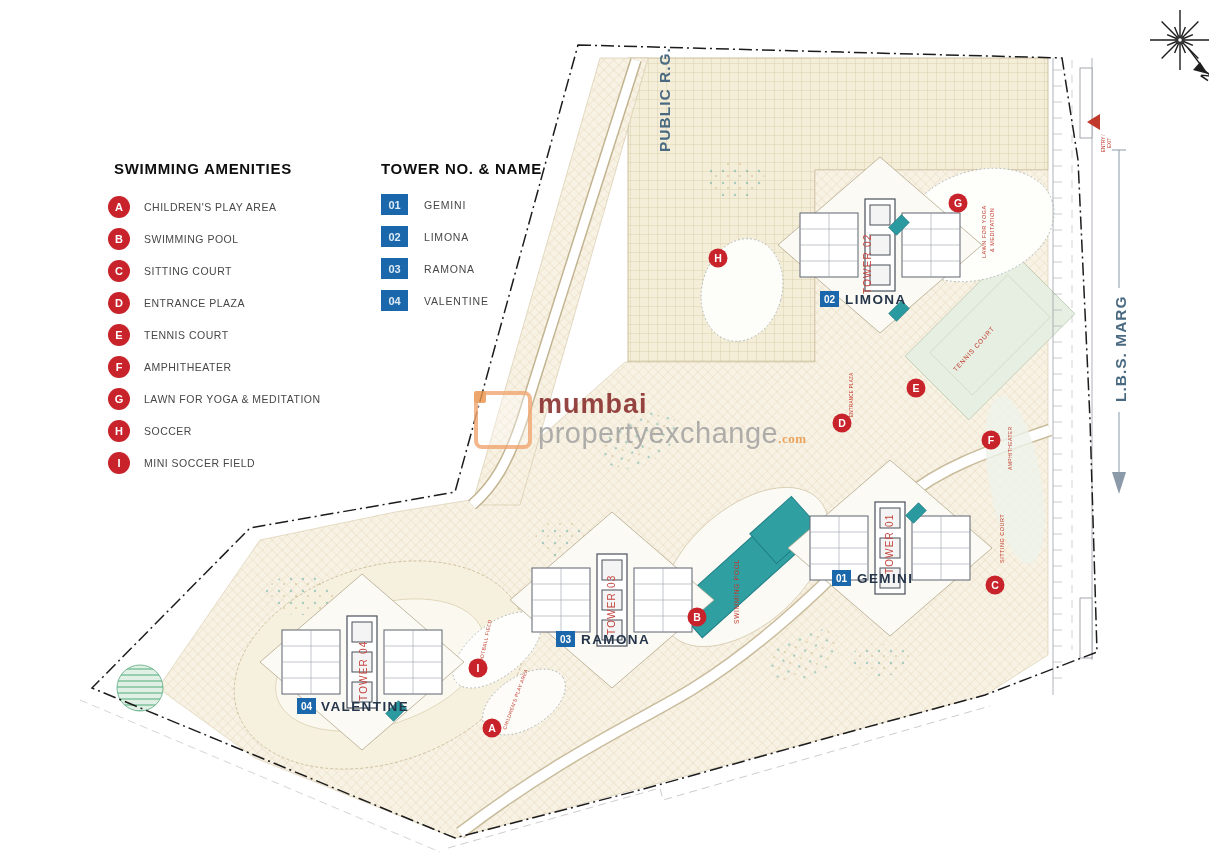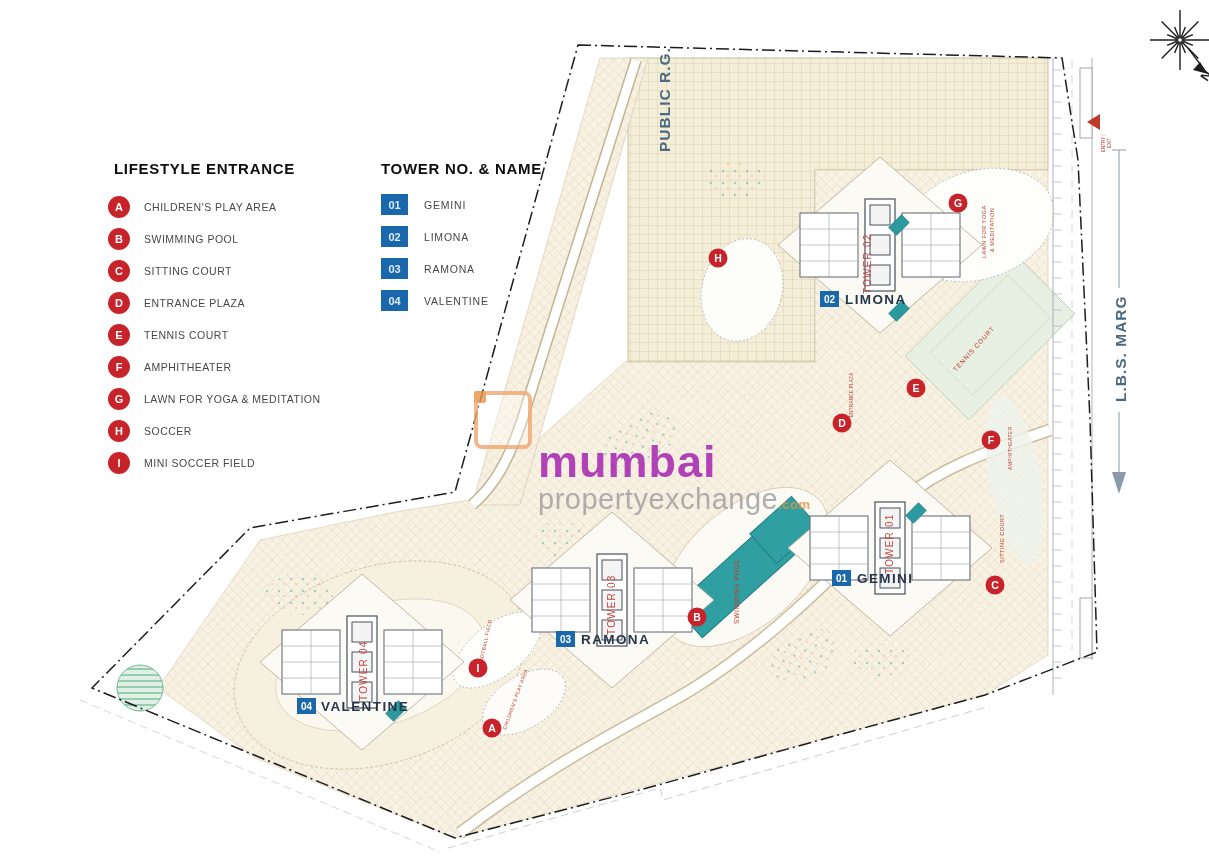--- a/index.html
+++ b/index.html
@@ -19,23 +19,23 @@
   .leg-tow .leg-row{margin-bottom:11px;height:21px;}
   .tbadge{flex:0 0 auto;width:27px;height:21px;background:#1a67ab;color:#dcebf7;font-size:11px;
           font-weight:bold;display:flex;align-items:center;justify-content:center;}
   .tlbl{margin-left:16px;font-size:10.5px;letter-spacing:.8px;color:#474747;}
 
   
   .wm{position:absolute;left:474px;top:391px;display:flex;align-items:flex-start;opacity:.82;pointer-events:none;}
   .wm-logo{width:50px;height:50px;border:4px solid #f0a873;border-radius:8px;position:relative;background:rgba(255,255,255,.4);}
   .wm-logo:before{content:"";position:absolute;left:-4px;top:-4px;width:12px;height:12px;background:#e9944d;border-radius:2px;}
   .wm-text{margin-left:6px;line-height:1;}
-  .wm-l1{font-size:45px;font-weight:bold;color:#a21caf;letter-spacing:1px;margin-top:48px;}
+  .wm-l1{font-size:27px;font-weight:bold;color:#7f1d1d;letter-spacing:1px;}
   .wm-l2{font-size:29px;color:#9e9e9e;letter-spacing:.5px;margin-top:1px;}
-  .wm-tld{font-size:13px;color:#e8923f;font-weight:bold;}
+  .wm-tld{font-size:13px;color:#e8923f;font-weight:bold;font-family:Liberation Serif, serif;}
 </style>
 </head>
 <body>
 
 <div class="stage">
 
 <svg width="1209" height="857" viewBox="0 0 1209 857">
   <defs>
     <pattern id="xh" width="7" height="7" patternUnits="userSpaceOnUse" patternTransform="rotate(45)">
       <rect width="7" height="7" fill="#f8f2e4"></rect>
@@ -272,21 +272,21 @@
           <circle cx="718" cy="258" r="9.5" fill="#c8232b"></circle>
           <text x="718" y="261.6" fill="#ffffff">H</text>
         </g>
     <g>
           <circle cx="478" cy="668" r="9.5" fill="#c8232b"></circle>
           <text x="478" y="671.6" fill="#ffffff">I</text>
         </g>
   </g>
 </svg>
 
-<div class="leg-title" style="left:114px;top:160px;">LIFESTYLE ENTRANCE</div>
+<div class="leg-title" style="left:114px;top:160px;">SWIMMING AMENITIES</div>
 
 <div class="leg-amen">
   <div class="leg-row">
     <span class="acircle">A</span>
     <span class="albl">CHILDREN'S PLAY AREA</span>
   </div>
   <div class="leg-row">
     <span class="acircle">B</span>
     <span class="albl">SWIMMING POOL</span>
   </div>

